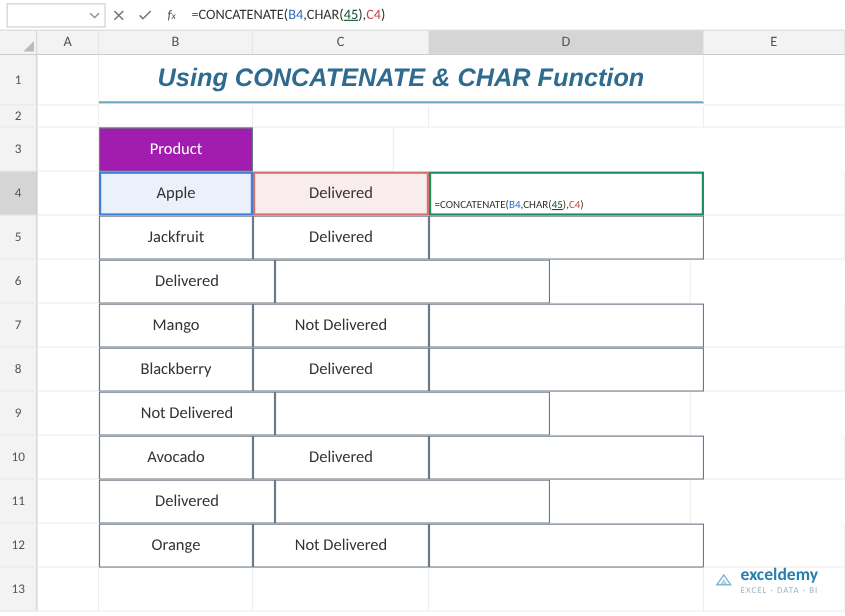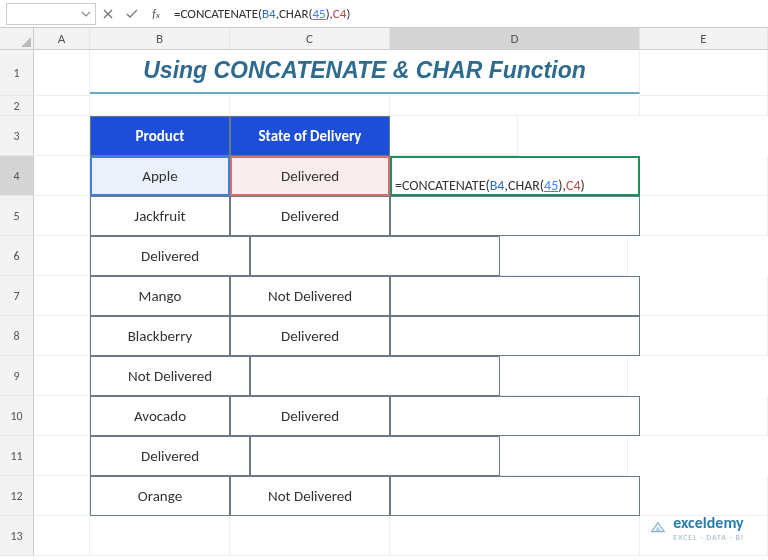--- a/index.html
+++ b/index.html
@@ -105,23 +105,23 @@
     font-family: "Segoe UI", Arial, sans-serif;
     font-size: 23px;
     font-weight: bold;
     font-style: italic;
     color: #2e6b8f;
     border-bottom: 2px solid #6fa8c7;
     padding-bottom: 2px;
     height: 44px;
   }
   .table-hdr {
-    background: #1d4ed8;
+    background: #a21caf;
     color: #fff;
-    font-weight: bold;
+    font-weight: normal;
     border: 1px solid #6b7885;
     font-size: 15px;
   }
   .table-cell {
     border: 1px solid #6b7885;
     background: #fff;
   }
   .ref-b4 {
     border: 2px solid #3f7fd6;
     background: #eaf1fb;
@@ -133,32 +133,32 @@
   .active-d4 {
     border: 2px solid #1f8f5f;
     background: #fff;
     justify-content: flex-start;
     padding-left: 4px;
     overflow: visible;
     z-index: 5;
   }
   .inline-formula {
     white-space: nowrap;
-    font-size: 14px;
+    font-size: 10px;
     position: absolute;
     left: 3px;
     background: #fff;
     padding-right: 4px;
     margin-top: 18px;
   }
   .tok-fn { color: #333; }
   .tok-br { color: #333; }
   .tok-ref1 { color: #2f6fc1; }
   .tok-ref2 { color: #c14a4a; }
-  .tok-num { color: #3b82f6; text-decoration: underline; }
+  .tok-num { color: #14532d; text-decoration: underline; }
   .watermark {
     position: absolute;
     right: 24px;
     bottom: 18px;
     display: flex;
     align-items: center;
     gap: 6px;
     color: #5a8ba8;
     font-size: 14px;
     opacity: 0.85;
@@ -230,21 +230,20 @@
     <div class="cell col-B" style="height:20px"></div>
     <div class="cell col-C" style="height:20px"></div>
     <div class="cell col-D" style="height:20px"></div>
     <div class="cell col-E" style="height:20px"></div>
   </div>
 
   <div class="row">
     <div class="row-h h40">3</div>
     <div class="cell col-A h40"></div>
     <div class="cell table-hdr col-B h40">Product</div>
-    <div class="cell table-hdr col-C h40">State of Delivery</div>
     <div class="cell col-E h40"></div>
   </div>
 
   <div class="row">
     <div class="row-h sel h40">4</div>
     <div class="cell col-A h40"></div>
     <div class="cell table-cell ref-b4 col-B h40">Apple</div>
     <div class="cell table-cell ref-c4 col-C h40">Delivered</div>
     <div class="cell table-cell active-d4 col-D h40">
       <span class="inline-formula">

